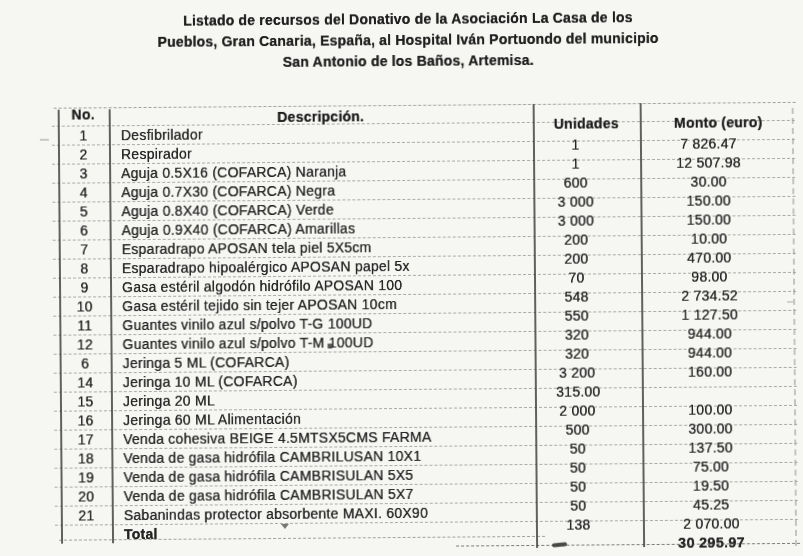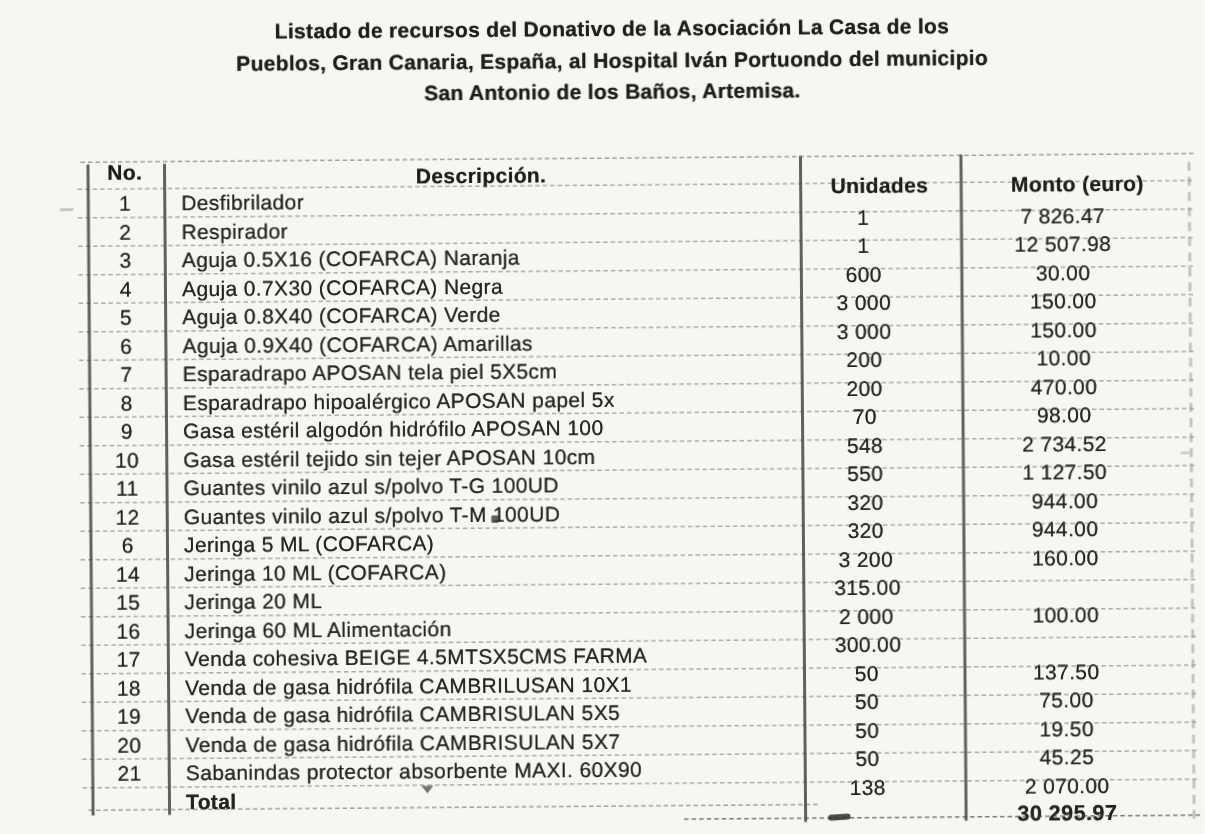--- a/index.html
+++ b/index.html
@@ -234,20 +234,21 @@
     <div class="cell c-no">15</div>
     <div class="cell c-desc">Jeringa 20 ML</div>
     <div class="cell c-units"><span class="shift">2 000</span></div>
     <div class="cell c-amount"><span class="shift">100.00</span></div>
     <div class="row-sep"></div>
   </div>
 
   <div class="row">
     <div class="cell c-no">16</div>
     <div class="cell c-desc">Jeringa 60 ML Alimentación</div>
+    <div class="cell c-units"><span class="shift">500</span></div>
     <div class="cell c-amount"><span class="shift">300.00</span></div>
     <div class="row-sep"></div>
   </div>
 
   <div class="row">
     <div class="cell c-no">17</div>
     <div class="cell c-desc">Venda cohesiva BEIGE 4.5MTSX5CMS FARMA</div>
     <div class="cell c-units"><span class="shift">50</span></div>
     <div class="cell c-amount"><span class="shift">137.50</span></div>
     <div class="row-sep"></div>

